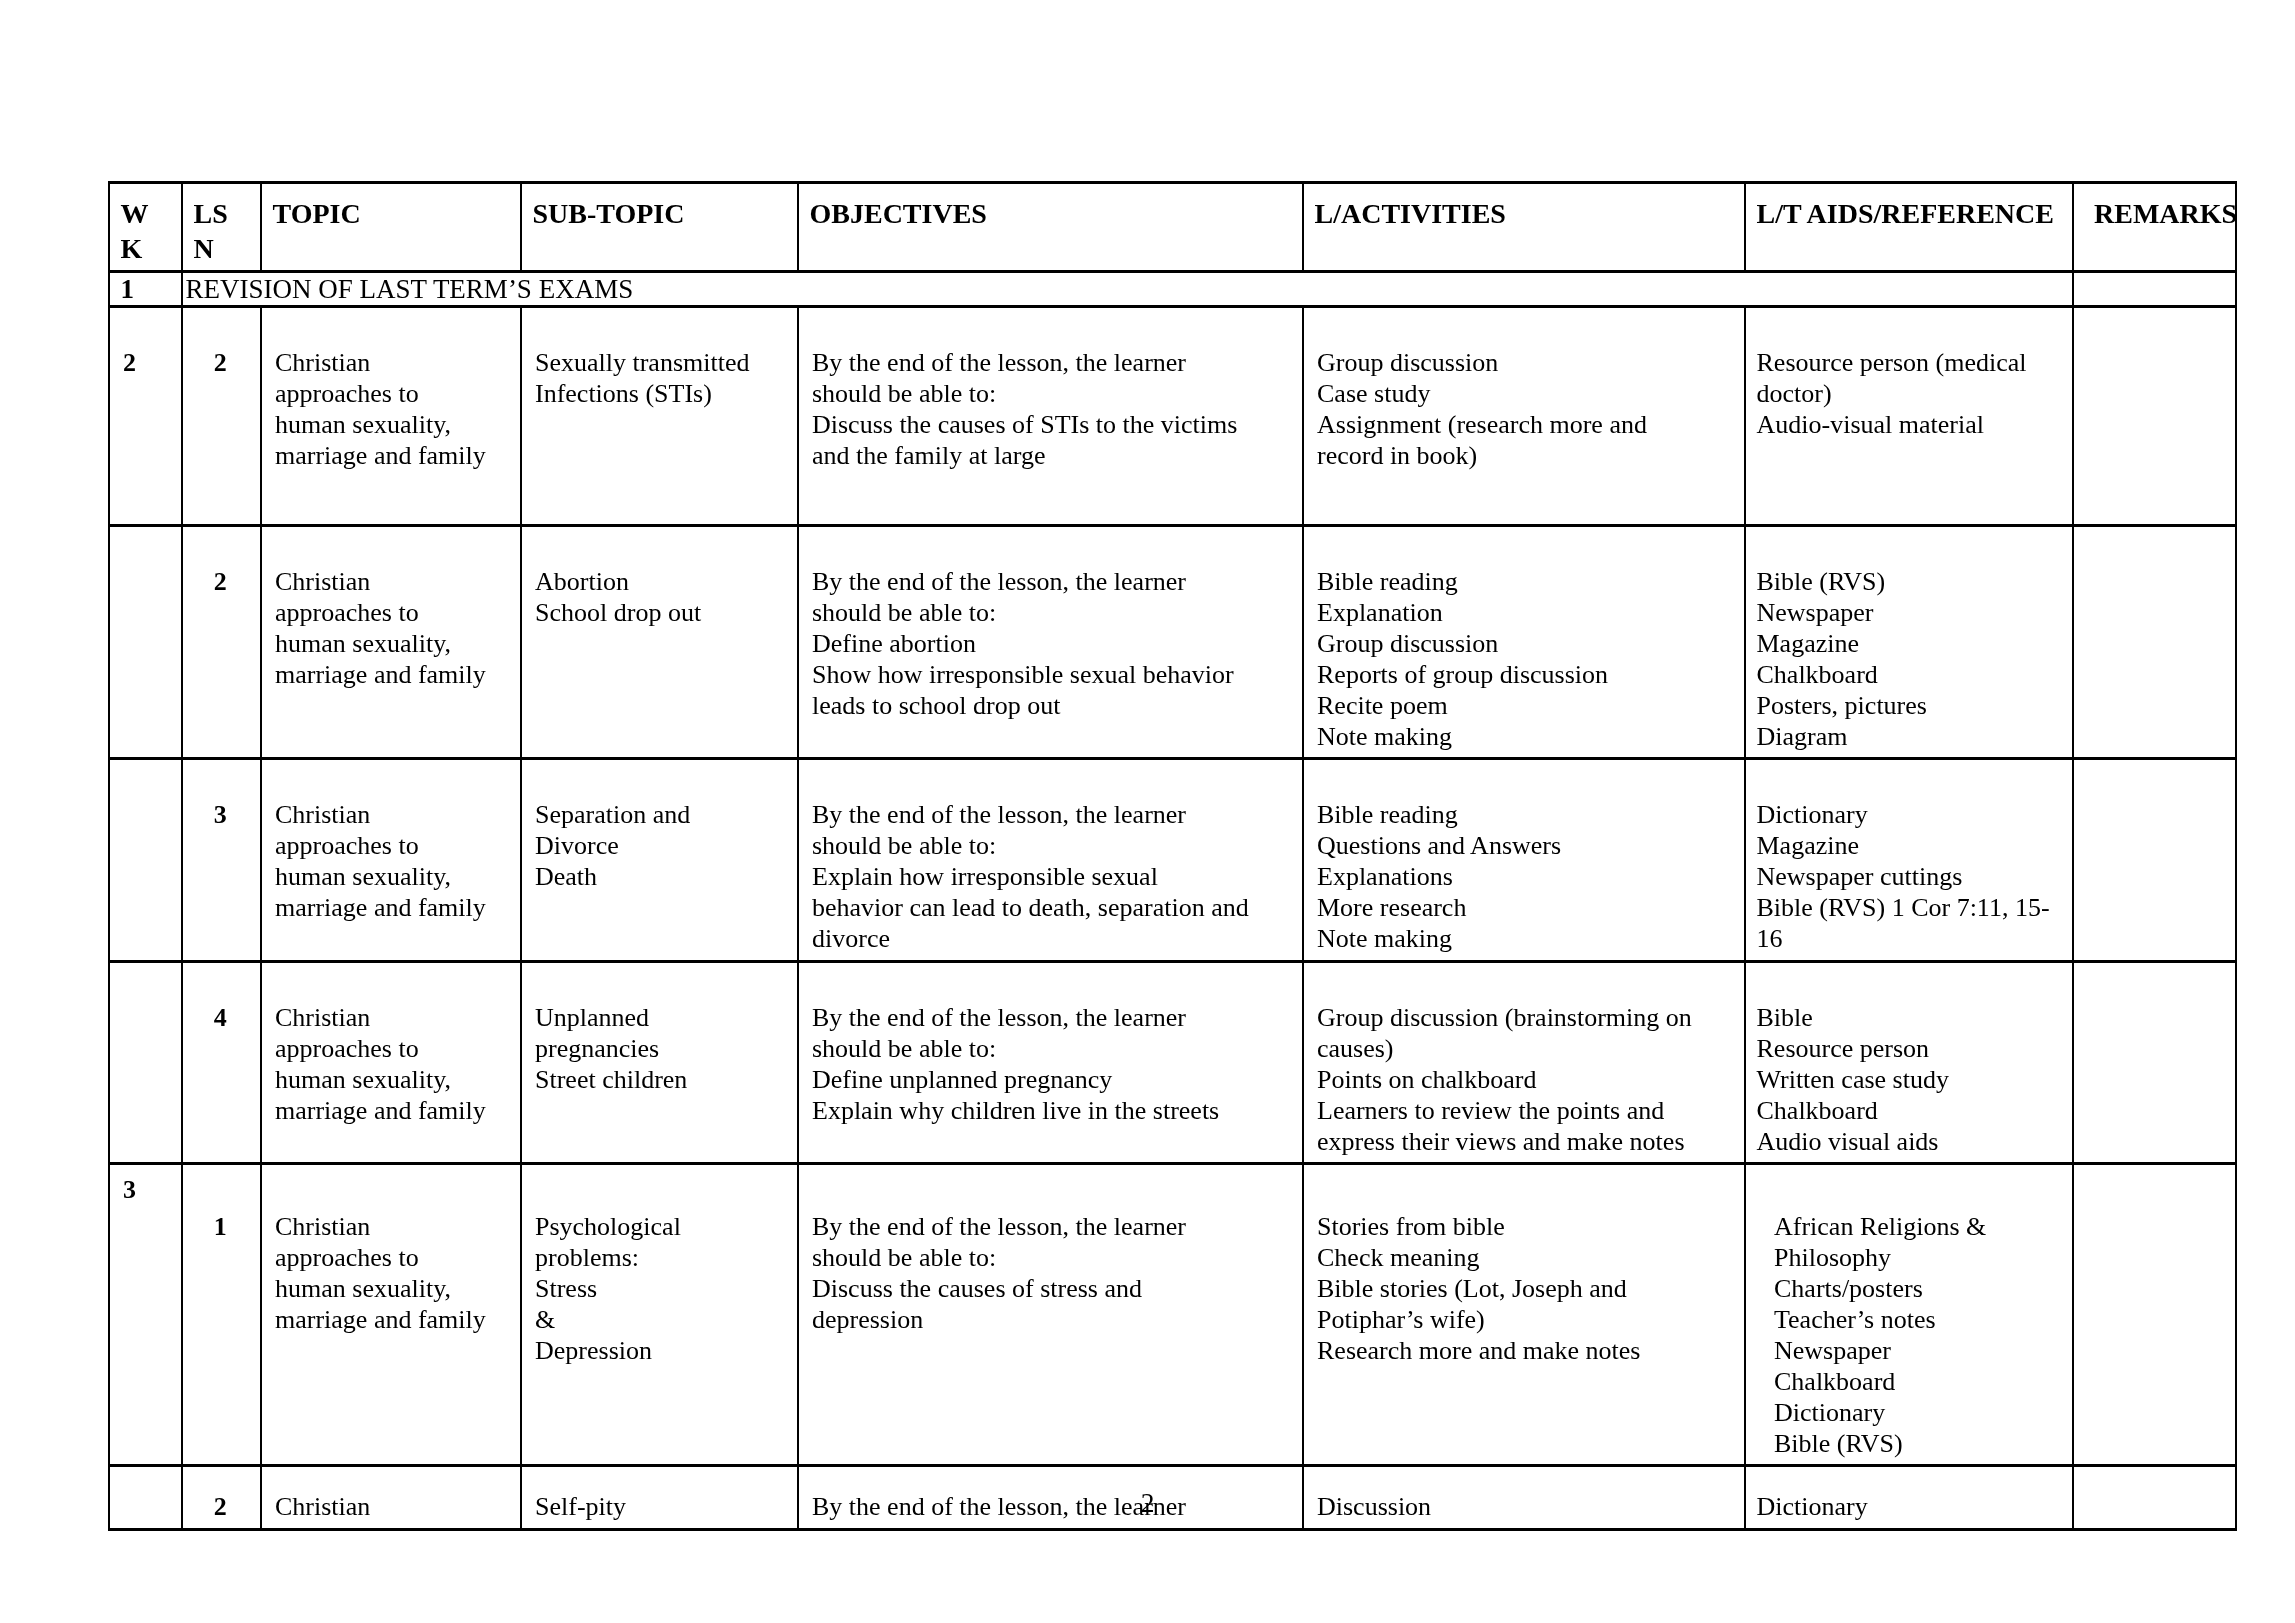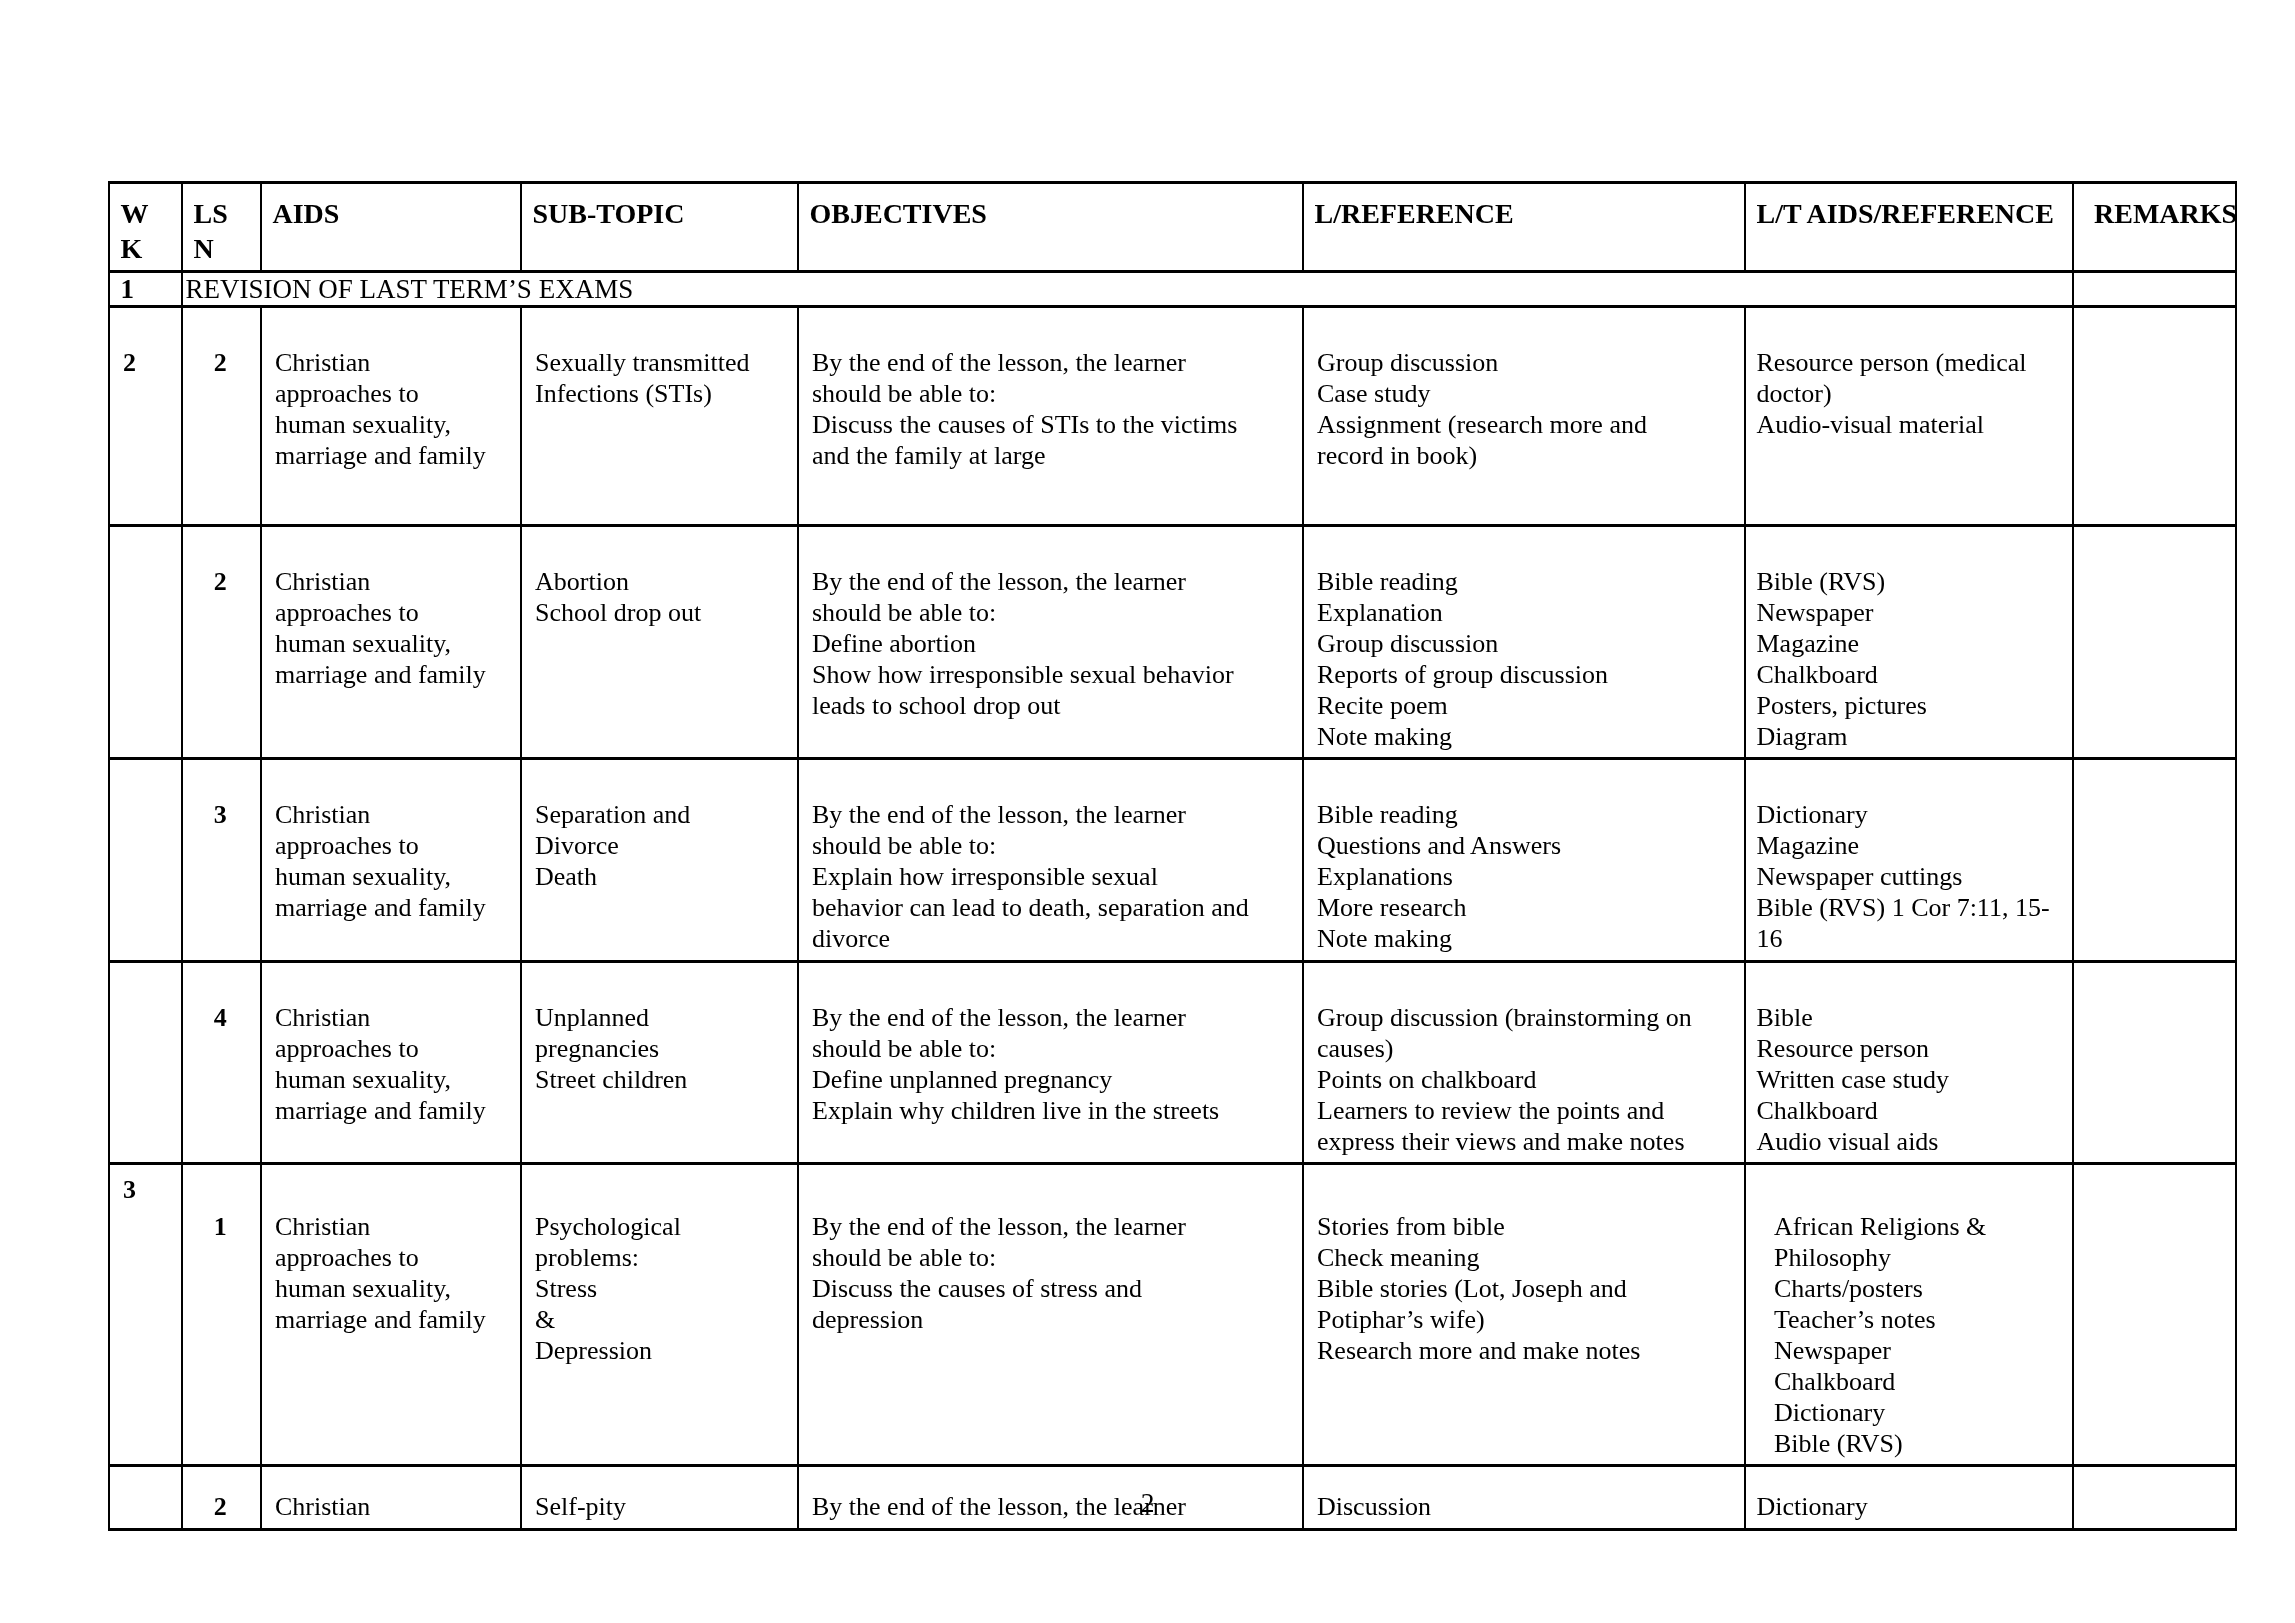--- a/index.html
+++ b/index.html
@@ -100,24 +100,24 @@
       <col style="width:328px">
       <col style="width:163px">
     </colgroup>
 
     <tbody>
         <tr style="height:73px">
       <td class="hdr">W
 K</td>
       <td class="hdr">LS
 N</td>
-      <td class="hdr">AIDS</td>
+      <td class="hdr">TOPIC</td>
       <td class="hdr">SUB-TOPIC</td>
       <td class="hdr">OBJECTIVES</td>
-      <td class="hdr">L/REFERENCE</td>
+      <td class="hdr">L/ACTIVITIES</td>
       <td class="hdr nowrap">L/T AIDS/REFERENCE</td>
       <td class="hdr nowrap" style="padding-left:20px">REMARKS</td>
     </tr>
 
     <tr style="height:34px">
       <td class="rev-num">1</td>
       <td class="rev-cell" colspan="6">REVISION OF LAST TERM’S EXAMS</td>
       <td></td>
     </tr>
 

